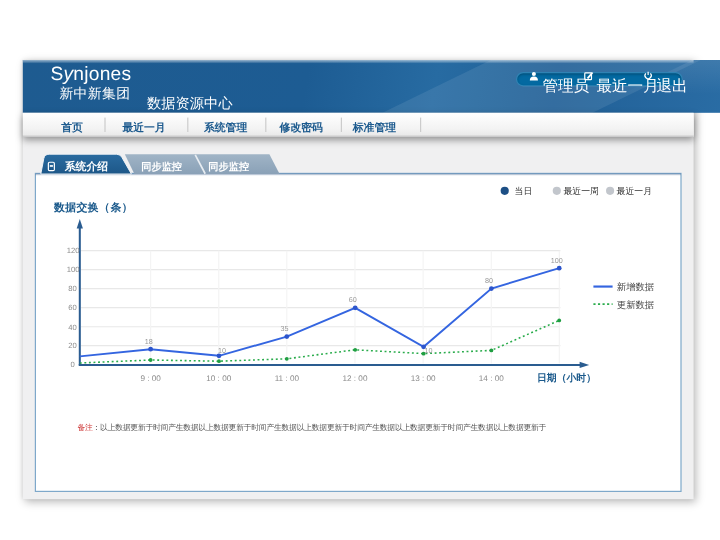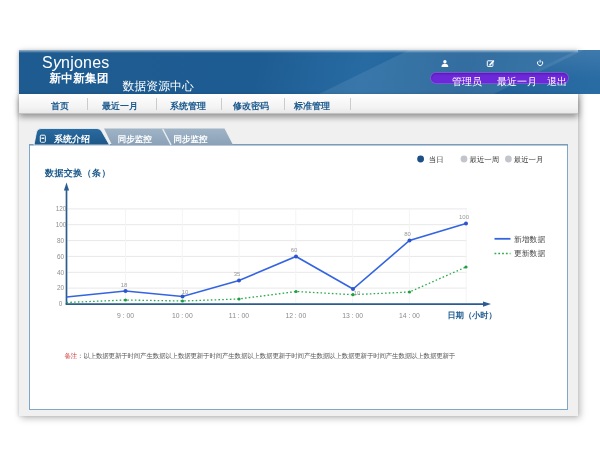--- a/index.html
+++ b/index.html
@@ -17,24 +17,24 @@
 #hdr .sheen { position:absolute; left:390px; top:0; width:175px; height:44px;
   background:rgba(255,255,255,0.085);
   transform:skewX(-64deg); transform-origin:top left; }
 #hdr .sheen2 { position:absolute; left:558px; top:0; width:300px; height:44px;
   background:linear-gradient(rgba(255,255,255,0.10), rgba(255,255,255,0.0) 65%);
   transform:skewX(-64deg); transform-origin:top left; }
 #hdr .topfade { position:absolute; left:0; top:0; width:559px; height:3px;
   background:linear-gradient(rgba(255,255,255,0.55), rgba(255,255,255,0)); }
 #logo1 { position:absolute; left:23px; top:3.5px; color:#fff; font-weight:normal; font-size:16px; letter-spacing:0.2px; }
 #logo1 i { font-style:italic; }
-#logo2 { position:absolute; left:30.5px; top:21px; color:#fff; font-weight:bold; font-size:11.5px; letter-spacing:0.35px; }
+#logo2 { position:absolute; left:30.5px; top:21px; color:#fff; font-weight:normal; font-size:11.5px; letter-spacing:0.35px; }
 #apptitle { position:absolute; left:122.5px; top:79px; color:#fff; font-size:11.8px; letter-spacing:0.1px; }
-#pill { position:absolute; left:430px; top:72px; width:139px; height:11.5px; background:#6d28d9; border-radius:6px;
-  border:0.5px solid rgba(160,200,230,0.28); box-shadow: inset 0 1px 2px rgba(0,0,0,0.25); color:#fff; font-size:10px; }
+#pill { position:absolute; left:430px; top:60px; width:139px; height:11.5px; background:#0369a1; border-radius:6px;
+  border:0.5px solid rgba(160,200,230,0.28); box-shadow: inset 0 1px 2px rgba(0,0,0,0.25); color:#fff; font-size:13px; }
 #pill span { position:absolute; top:1.8px; white-space:nowrap; }
 #nav { position:absolute; left:0; top:44px; width:559px; height:20px;
   background:linear-gradient(#ffffff, #f3f3f3 70%, #e9e9e9);
   border-bottom:1px solid #c2c2c2; box-shadow:0 3px 6px rgba(0,0,0,0.40); }
 .navitem { position:absolute; top:6px; font-size:9px; font-weight:bold; color:#1c5a8e; white-space:nowrap; }
 .navsep { position:absolute; top:4px; width:1px; height:12px; background:#cccccc; }
 #chart-svg { position:absolute; left:0; top:0; }
 #note { position:absolute; left:64.5px; top:351.5px; font-size:6.5px; letter-spacing:-0.2px; color:#555; white-space:nowrap; }
 #note b { color:#cc3333; font-weight:normal; }
 </style>

